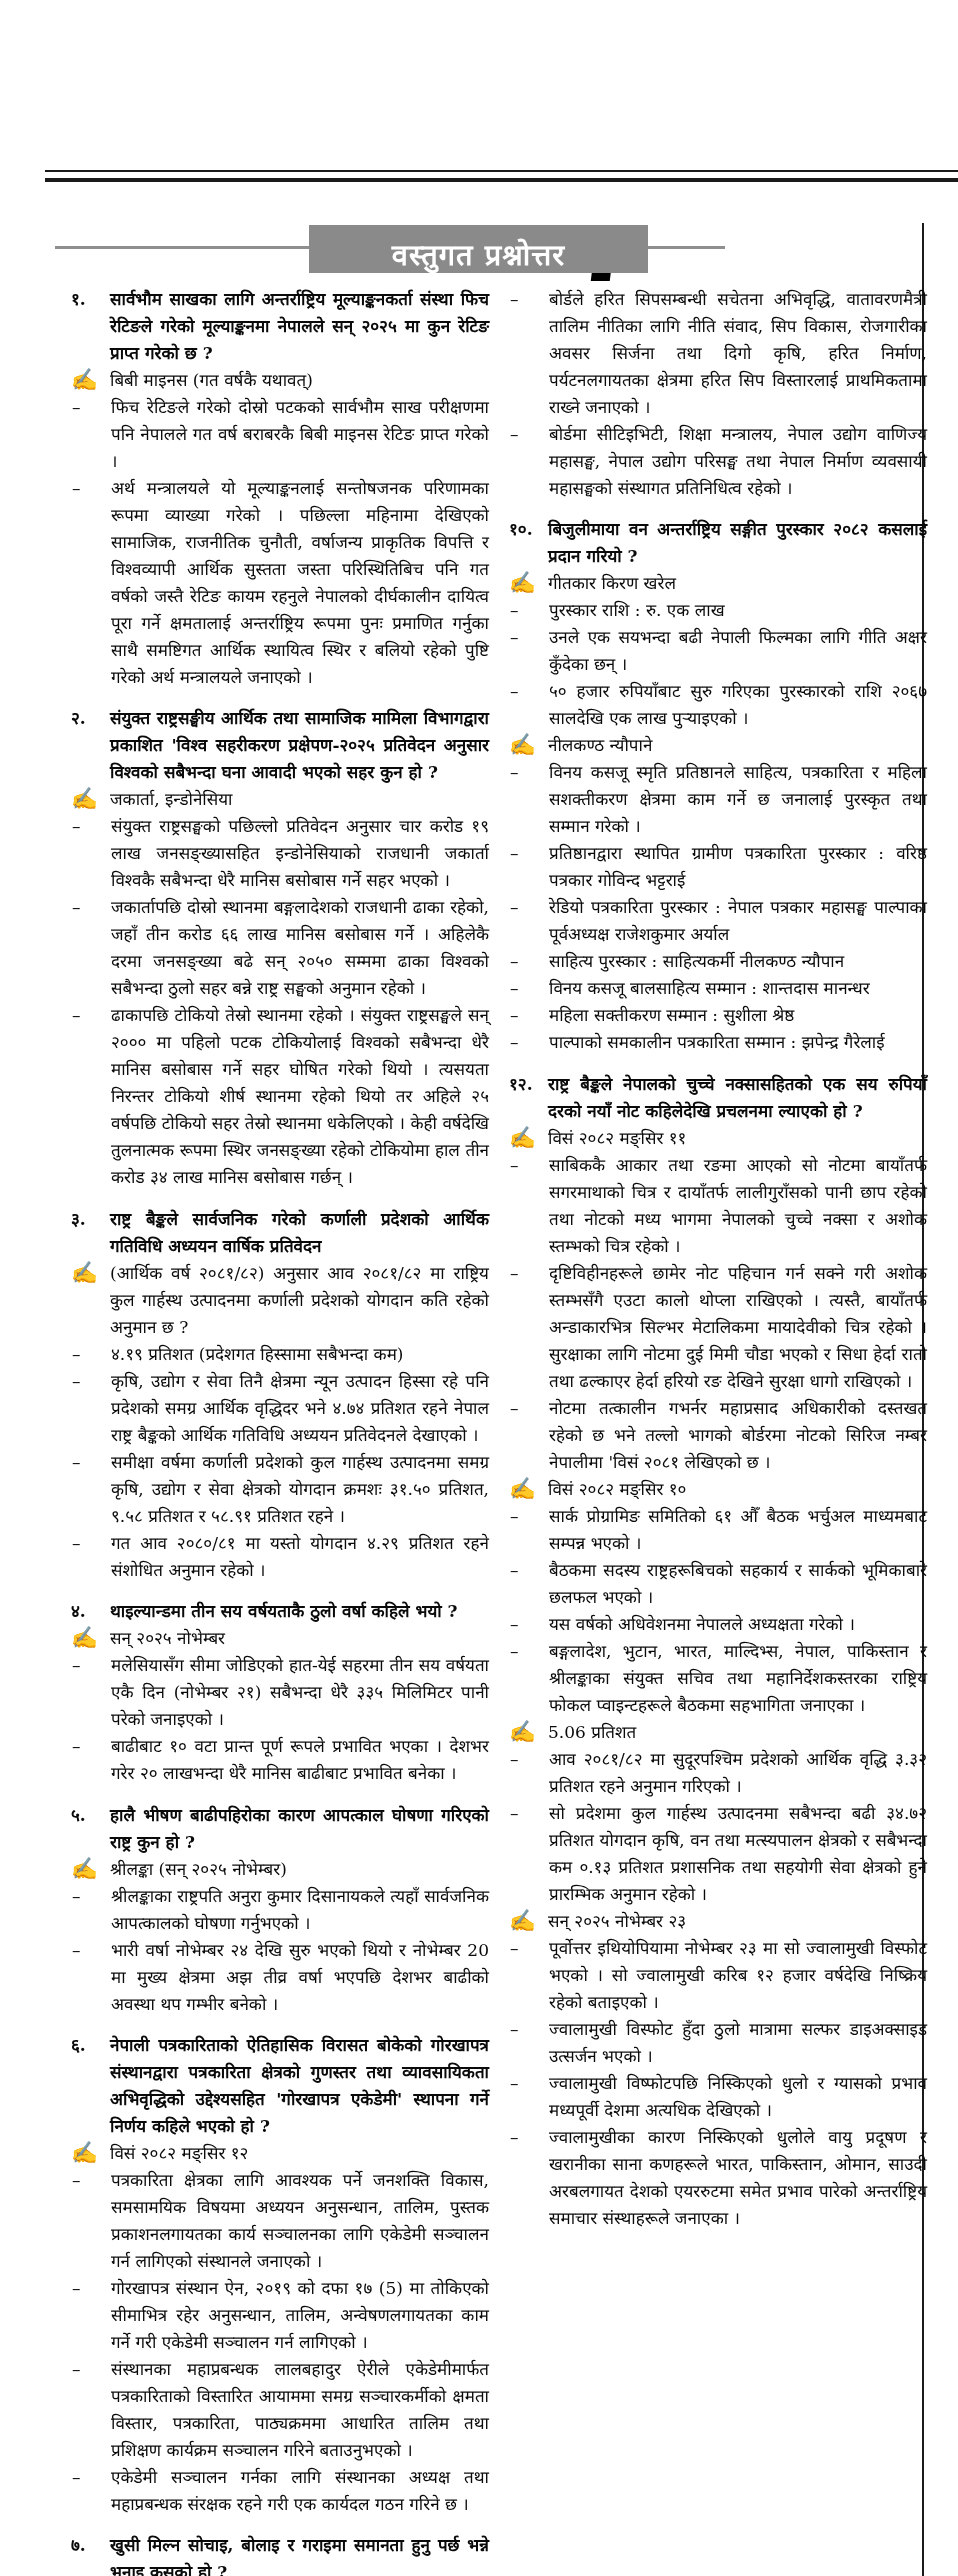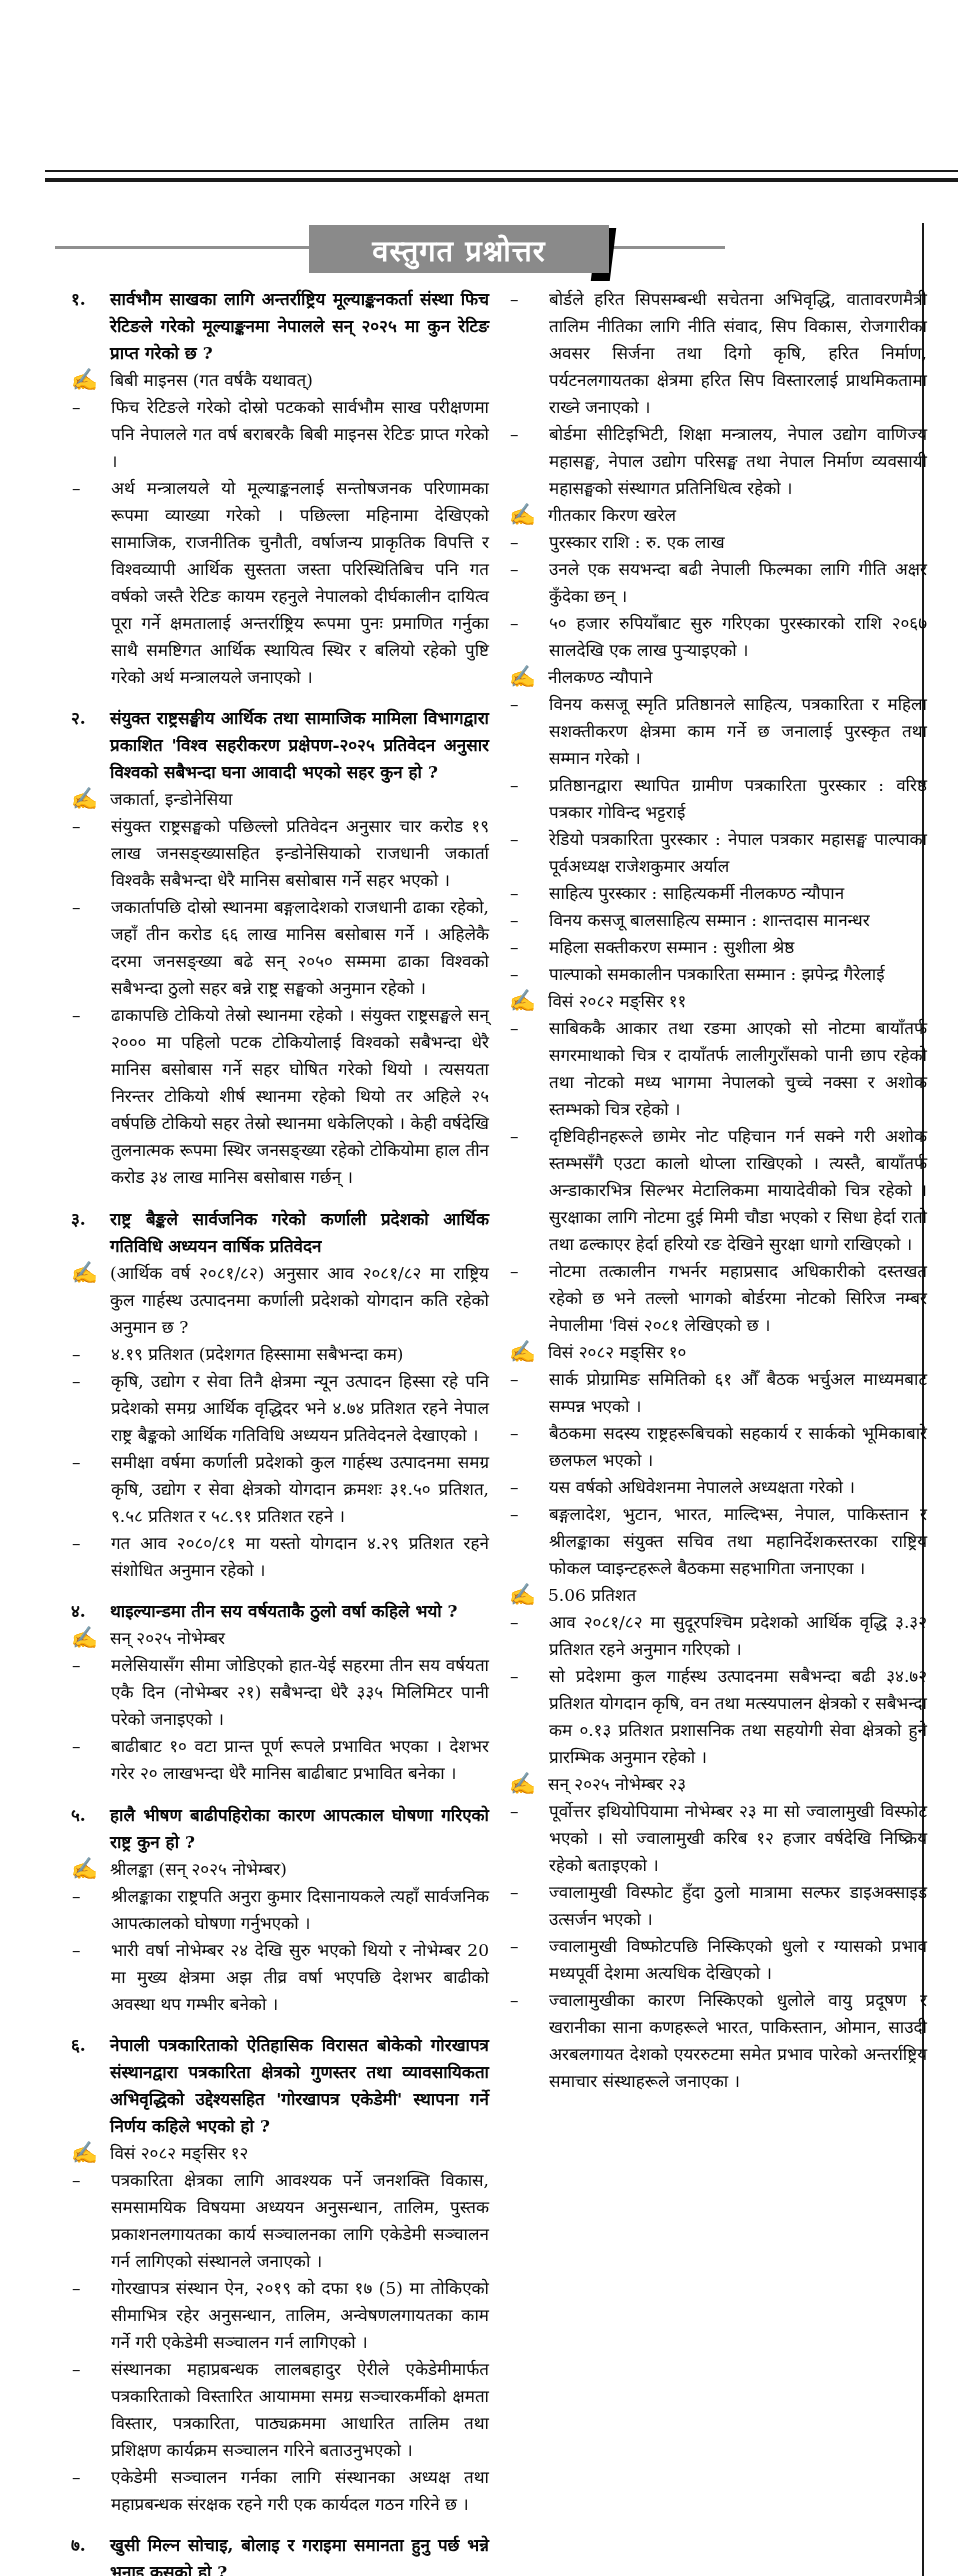--- a/index.html
+++ b/index.html
@@ -9,22 +9,22 @@
   .rule{position:absolute;left:45px;right:0;background:#1a1a1a;}
   .rule-thin{top:170px;height:1.5px;}
   .rule-thick{top:178px;height:3.6px;}
   
   .mid-line{position:absolute;left:55px;top:246px;width:670px;height:2.6px;background:#8f8f8f;}
   
   .right-rule{position:absolute;left:922px;top:223px;width:2.1px;height:3001px;background:#1a1a1a;}
   
   .badge-shadow{position:absolute;left:594px;top:228px;width:18.5px;height:53px;background:#000;
         transform:skewX(-7deg);}
-  .badge{position:absolute;left:309px;top:225px;width:300px;height:48px;background:#8a8a8a;
-        display:flex;align-items:center;justify-content:center;z-index:2;}
+  .badge{position:absolute;left:309px;top:225px;width:339px;height:48px;background:#8a8a8a;
+        display:flex;align-items:flex-end;justify-content:center;z-index:2;}
   .badge span{color:#ffffff;font-weight:bold;font-size:29px;letter-spacing:1px;white-space:nowrap;}
   
   .col{position:absolute;top:286px;width:418px;font-size:17px;line-height:27px;text-align:justify;}
   .col-left{left:71px;}
   .col-right{left:509px;}
   .row{display:flex;align-items:flex-start;}
   .row .marker{flex:0 0 39px;}
   .row .text{flex:1;}
   .row.q{font-weight:bold;margin-top:14.4px;}
   .row.q:first-child{margin-top:0;}
@@ -169,20 +169,24 @@
     </div>
   <div class="col col-right" id="col-right">
       <div class="row b">
         <span class="marker">–</span>
         <div class="text">बोर्डले हरित सिपसम्बन्धी सचेतना अभिवृद्धि, वातावरणमैत्री तालिम नीतिका लागि नीति संवाद, सिप विकास, रोजगारीका अवसर सिर्जना तथा दिगो कृषि, हरित निर्माण, पर्यटनलगायतका क्षेत्रमा हरित सिप विस्तारलाई प्राथमिकतामा राख्ने जनाएको ।</div>
       </div>
       <div class="row b">
         <span class="marker">–</span>
         <div class="text">बोर्डमा सीटिइभिटी, शिक्षा मन्त्रालय, नेपाल उद्योग वाणिज्य महासङ्घ, नेपाल उद्योग परिसङ्घ तथा नेपाल निर्माण व्यवसायी महासङ्घको संस्थागत प्रतिनिधित्व रहेको ।</div>
       </div>
+      <div class="row q">
+        <span class="marker">१०.</span>
+        <div class="text">बिजुलीमाया वन अन्तर्राष्ट्रिय सङ्गीत पुरस्कार २०८२ कसलाई प्रदान गरियो ?</div>
+      </div>
       <div class="row a">
         <span class="marker">✍</span>
         <div class="text">गीतकार किरण खरेल</div>
       </div>
       <div class="row b">
         <span class="marker">–</span>
         <div class="text"><b>पुरस्कार राशि</b> : रु. एक लाख</div>
       </div>
       <div class="row b">
         <span class="marker">–</span>
@@ -217,20 +221,24 @@
         <div class="text"><b>विनय कसजू बालसाहित्य सम्मान</b> : शान्तदास मानन्धर</div>
       </div>
       <div class="row b">
         <span class="marker">–</span>
         <div class="text"><b>महिला सक्तीकरण सम्मान</b> : सुशीला श्रेष्ठ</div>
       </div>
       <div class="row b">
         <span class="marker">–</span>
         <div class="text"><b>पाल्पाको समकालीन पत्रकारिता सम्मान</b> : झपेन्द्र गैरेलाई</div>
       </div>
+      <div class="row q">
+        <span class="marker">१२.</span>
+        <div class="text">राष्ट्र बैङ्कले नेपालको चुच्चे नक्सासहितको एक सय रुपियाँ दरको नयाँ नोट कहिलेदेखि प्रचलनमा ल्याएको हो ?</div>
+      </div>
       <div class="row a">
         <span class="marker">✍</span>
         <div class="text">विसं २०८२ मङ्सिर ११</div>
       </div>
       <div class="row b">
         <span class="marker">–</span>
         <div class="text">साबिककै आकार तथा रङमा आएको सो नोटमा बायाँतर्फ सगरमाथाको चित्र र दायाँतर्फ लालीगुराँसको पानी छाप रहेको तथा नोटको मध्य भागमा नेपालको चुच्चे नक्सा र अशोक स्तम्भको चित्र रहेको ।</div>
       </div>
       <div class="row b">
         <span class="marker">–</span>

